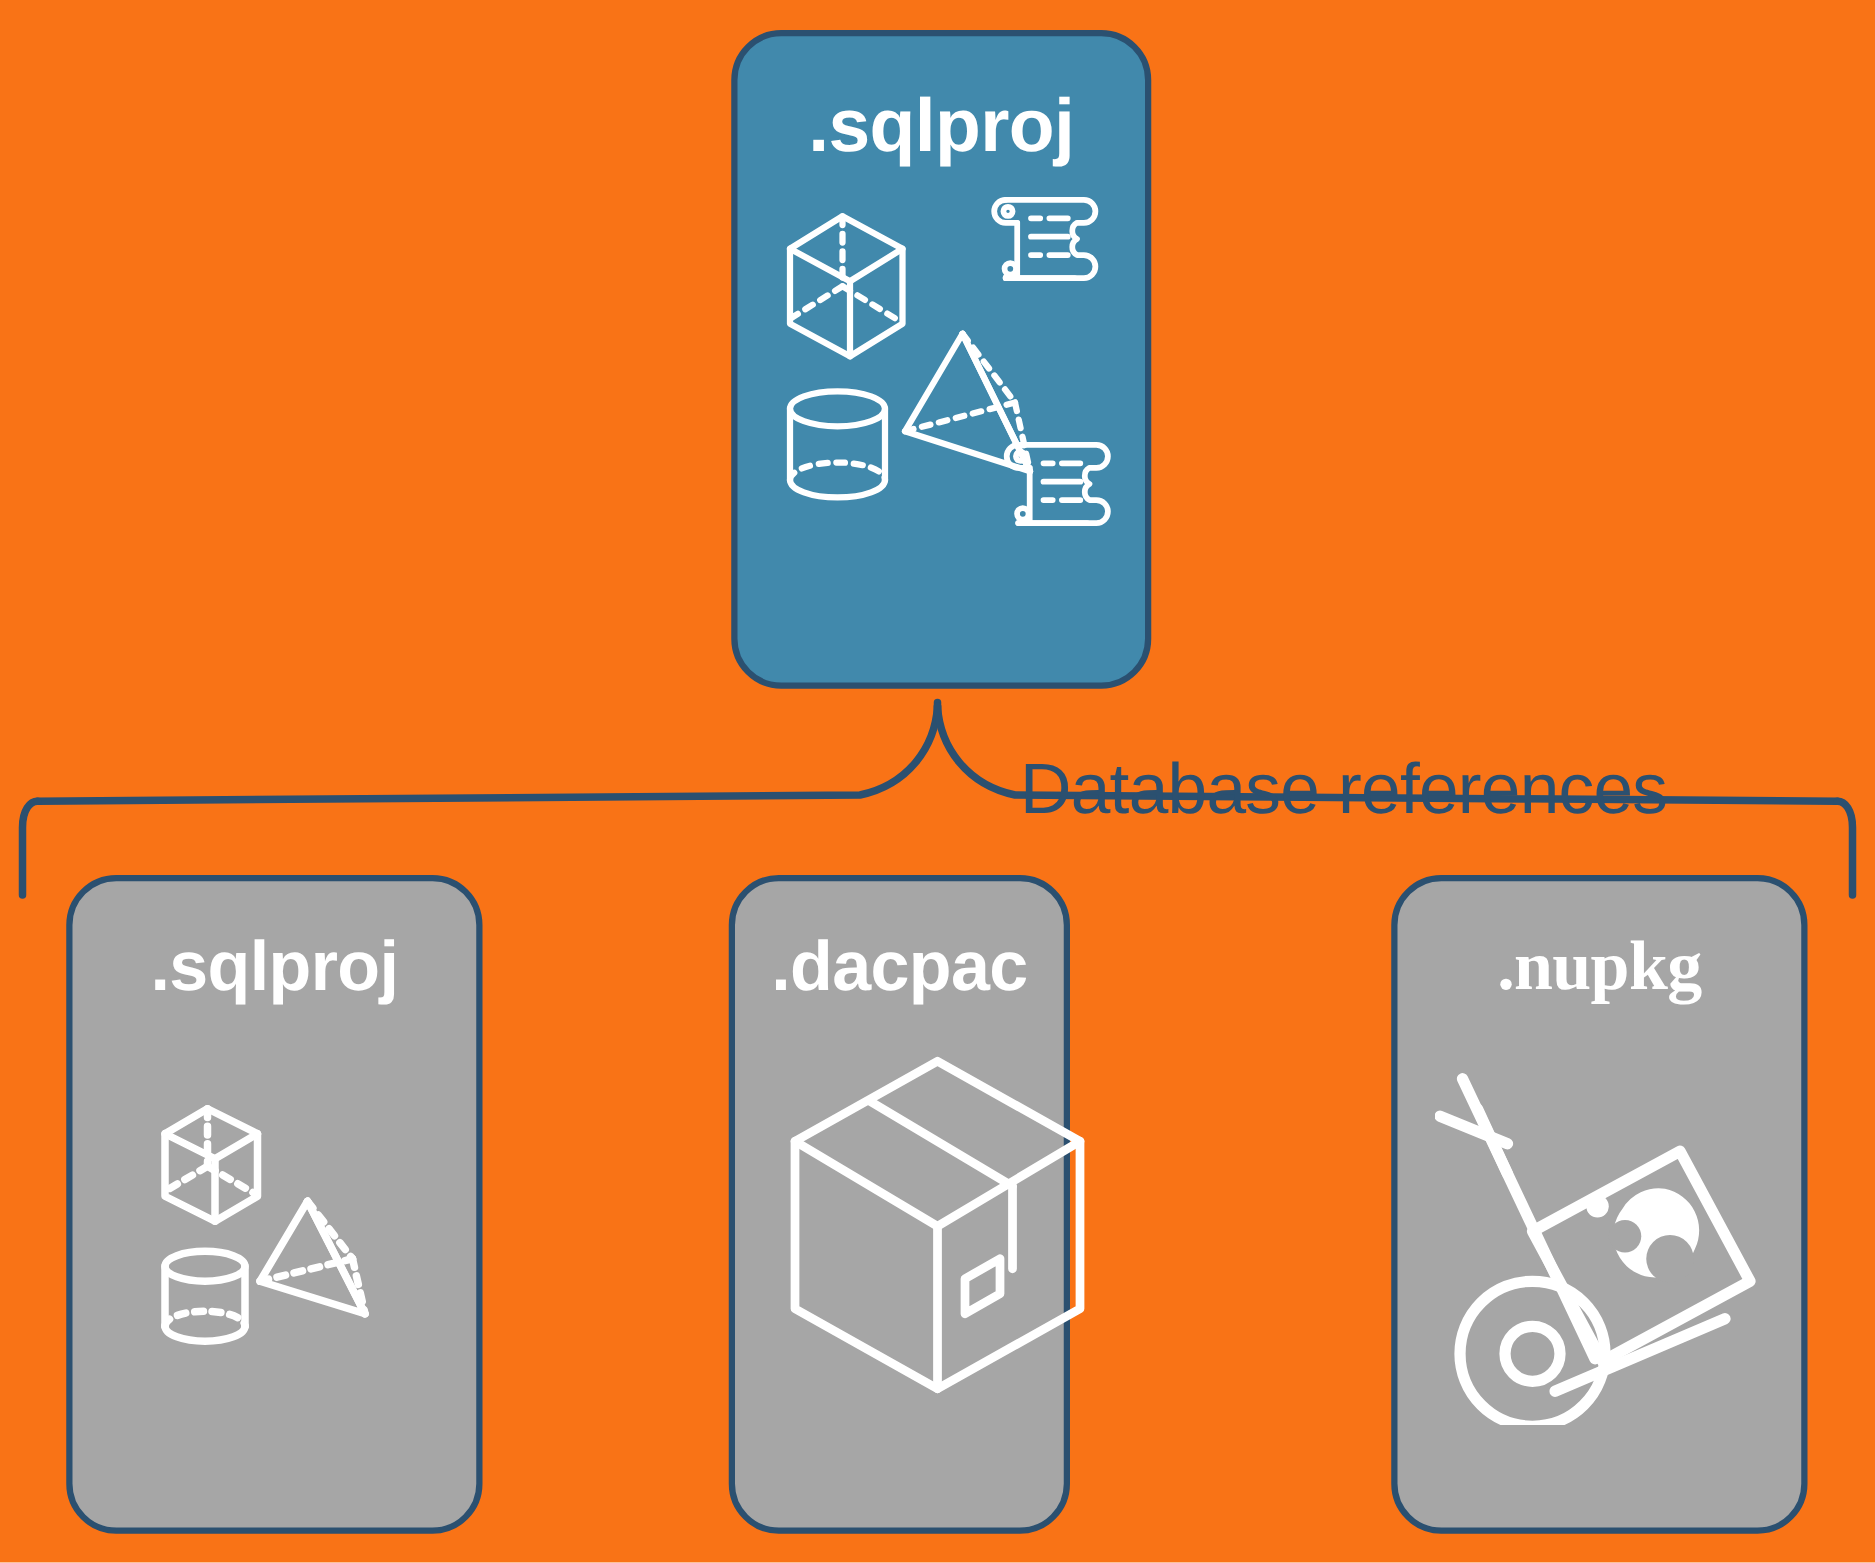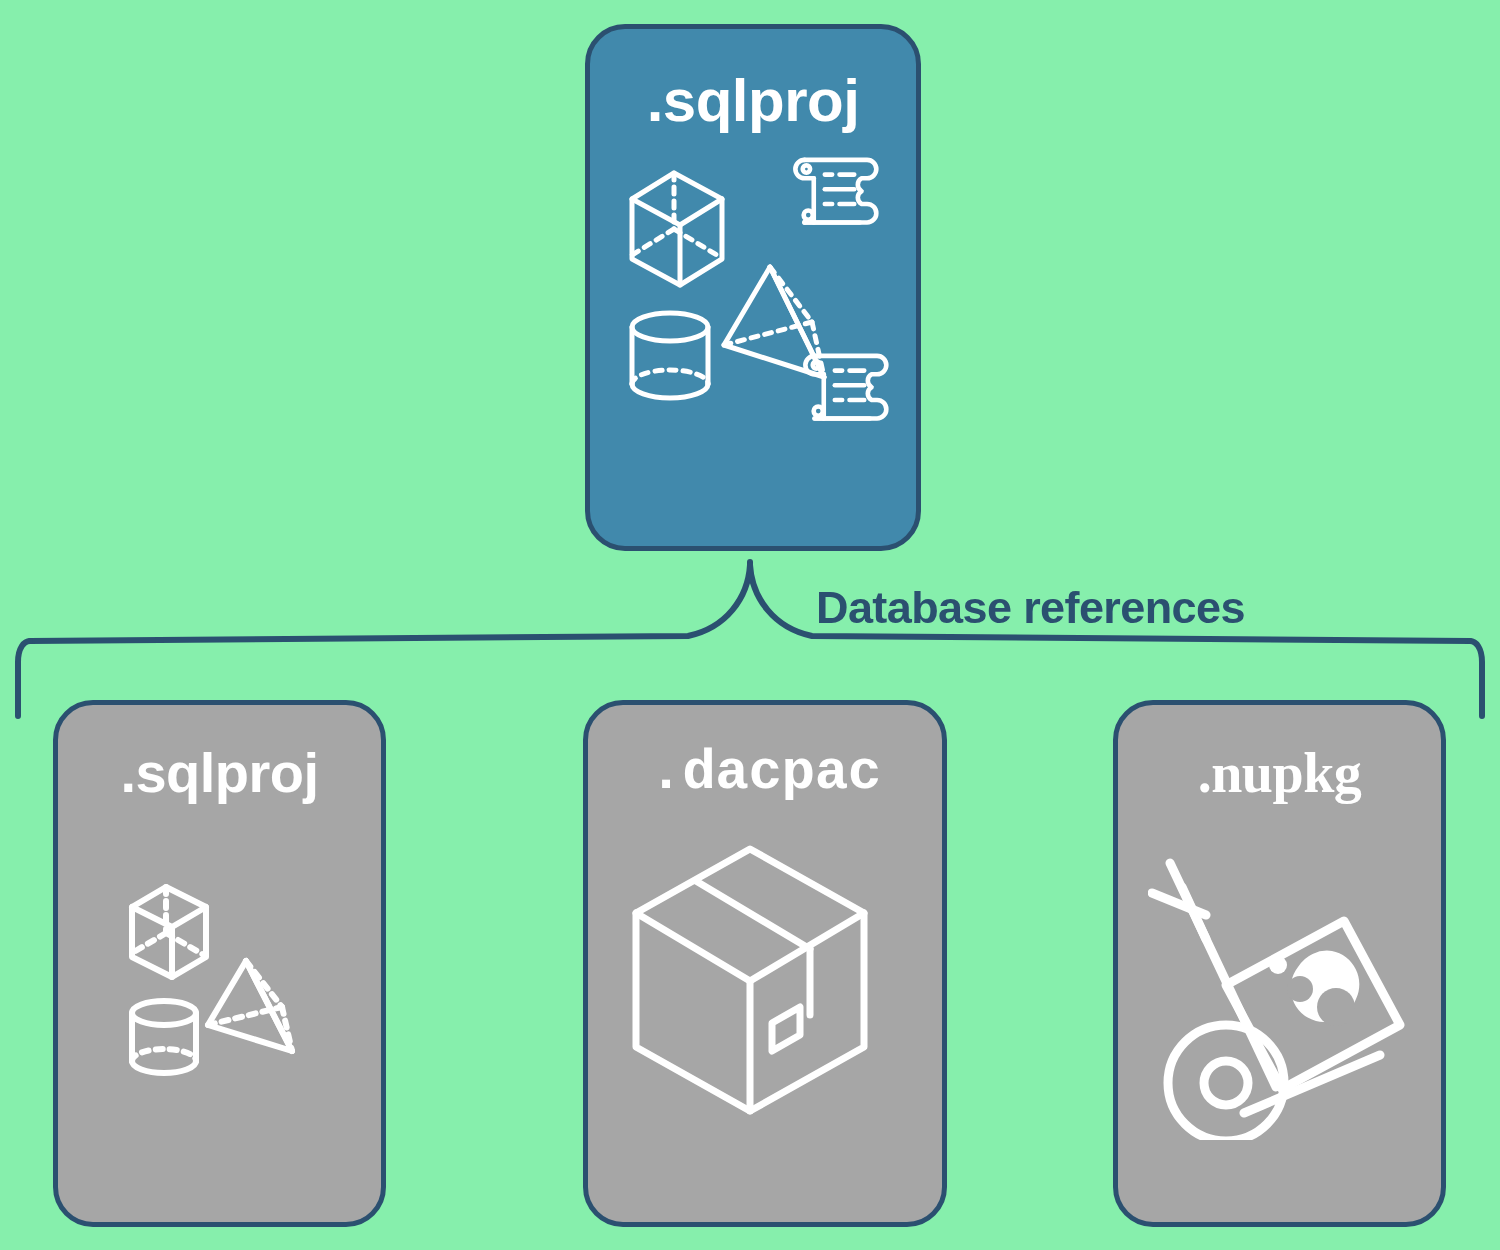--- a/index.html
+++ b/index.html
@@ -4,21 +4,21 @@
 <style>
   html, body {
     margin: 0;
     padding: 0;
     background: #ffffff;
   }
   #canvas {
     position: relative;
     width: 1500px;
     height: 1250px;
-    background: #86efac;
+    background: #f97316;
     font-family: "Liberation Sans", sans-serif;
     overflow: hidden;
   }
 
   
   .card {
     position: absolute;
     box-sizing: border-box;
     border: 5px solid #2b5070;
     border-radius: 40px;
@@ -42,21 +42,21 @@
     width: 336px; height: 527px;
   }
   #card-sqlproj-top .card-title { font-size: 60px; margin-top: 42px; }
 
   #card-sqlproj-ref {
     left: 53px;  top: 700px;
     width: 333px; height: 527px;
   }
   #card-dacpac-ref {
     left: 583px; top: 700px;
-    width: 364px; height: 527px; font-family: Liberation Mono, monospace;
+    width: 273px; height: 527px;
   }
   #card-nupkg-ref {
     left: 1113px; top: 700px;
     width: 333px; height: 527px; font-family: Liberation Serif, serif;
   }
   .card.secondary .card-title { font-size: 56px; margin-top: 40px; }
 
   .card-icon {
     position: absolute;
     display: block;
@@ -67,23 +67,23 @@
     position: absolute;
     left: 0; top: 550px;
     width: 1500px; height: 180px;
     pointer-events: none;
   }
 
   
   #brace-label {
     position: absolute;
     left: 816px;
-    top: 585px;
-    font-size: 45px;
-    font-weight: bold;
+    top: 603px;
+    font-size: 57px;
+    font-weight: normal;
     color: #2b5070;
     letter-spacing: -0.6px;
     line-height: 1;
     white-space: nowrap;
   }
 </style>
 </head>
 <body>
 
 <div id="canvas">

